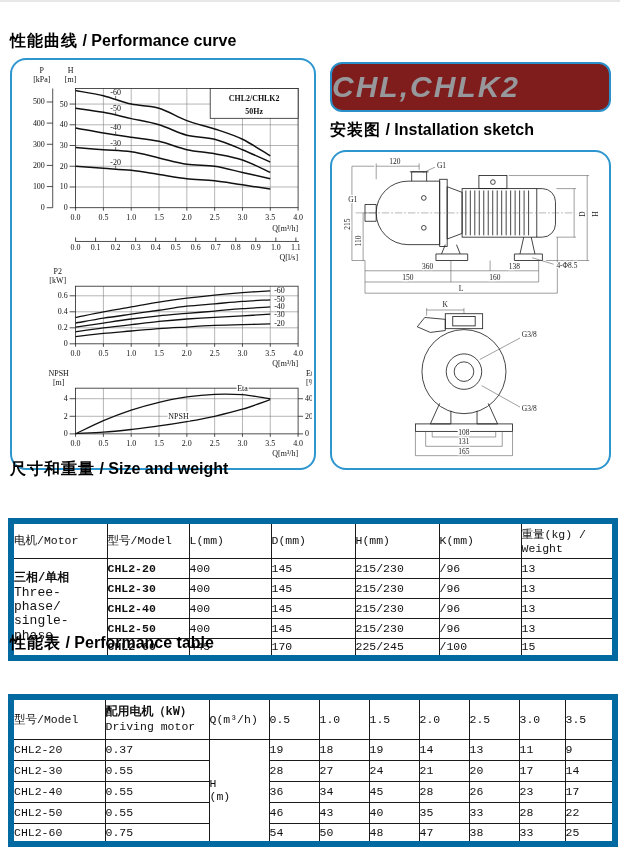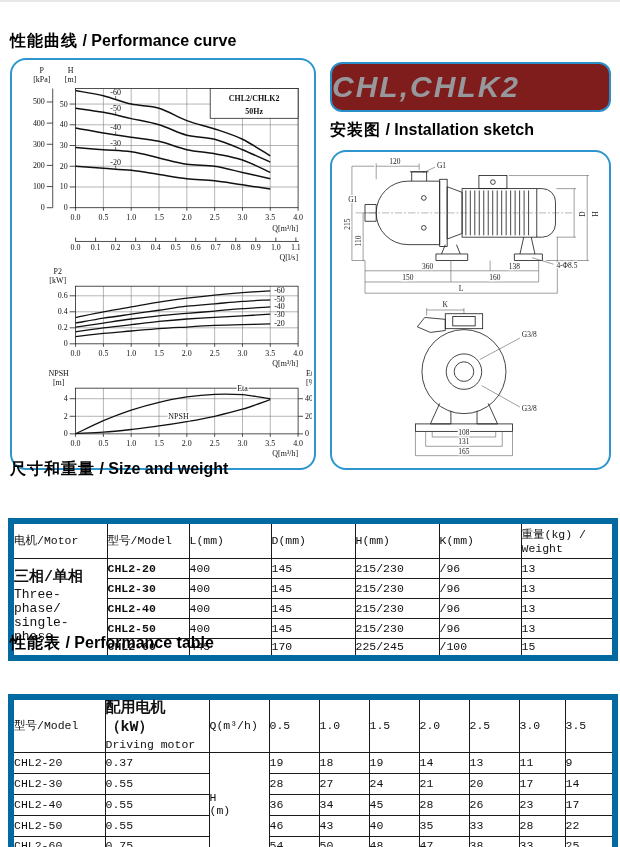--- a/index.html
+++ b/index.html
@@ -20,21 +20,21 @@
   .tbl{position:absolute;border-collapse:collapse;table-layout:fixed;
        font-family:Liberation Mono, monospace;font-size:11.5px;color:#111;
        text-align:left;border:6px solid #0369a1}
   .tbl th,.tbl td{border:1px solid #1a1a1a;padding:0;vertical-align:middle}
   .tbl th{font-weight:normal}
   #t1 thead tr{height:37px}
   #t1 tbody tr{height:20px}
   #t2 thead tr{height:42px}
   #t2 tbody tr{height:21px}
   .model-b{font-weight:bold}
-  .zh2{font-weight:bold;font-size:15px;line-height:1.25}
+  .zh2{font-weight:bold;font-size:12px;line-height:1.25}
   .en2{font-size:13px;line-height:1.1}
   .two-line div{line-height:1.25}
   
   .draw path,.draw rect,.draw circle,.draw line{fill:none;stroke:#222;stroke-width:0.9}
   .dims path,.dims line{fill:none;stroke:#555;stroke-width:0.6}
   .cl{stroke:#666;stroke-width:0.5;stroke-dasharray:8 2 2 2;fill:none}
   .dimt{font-size:8px;fill:#222;paint-order:stroke;stroke:#fff;stroke-width:2.5}
 </style>
 </head>
 <body>

